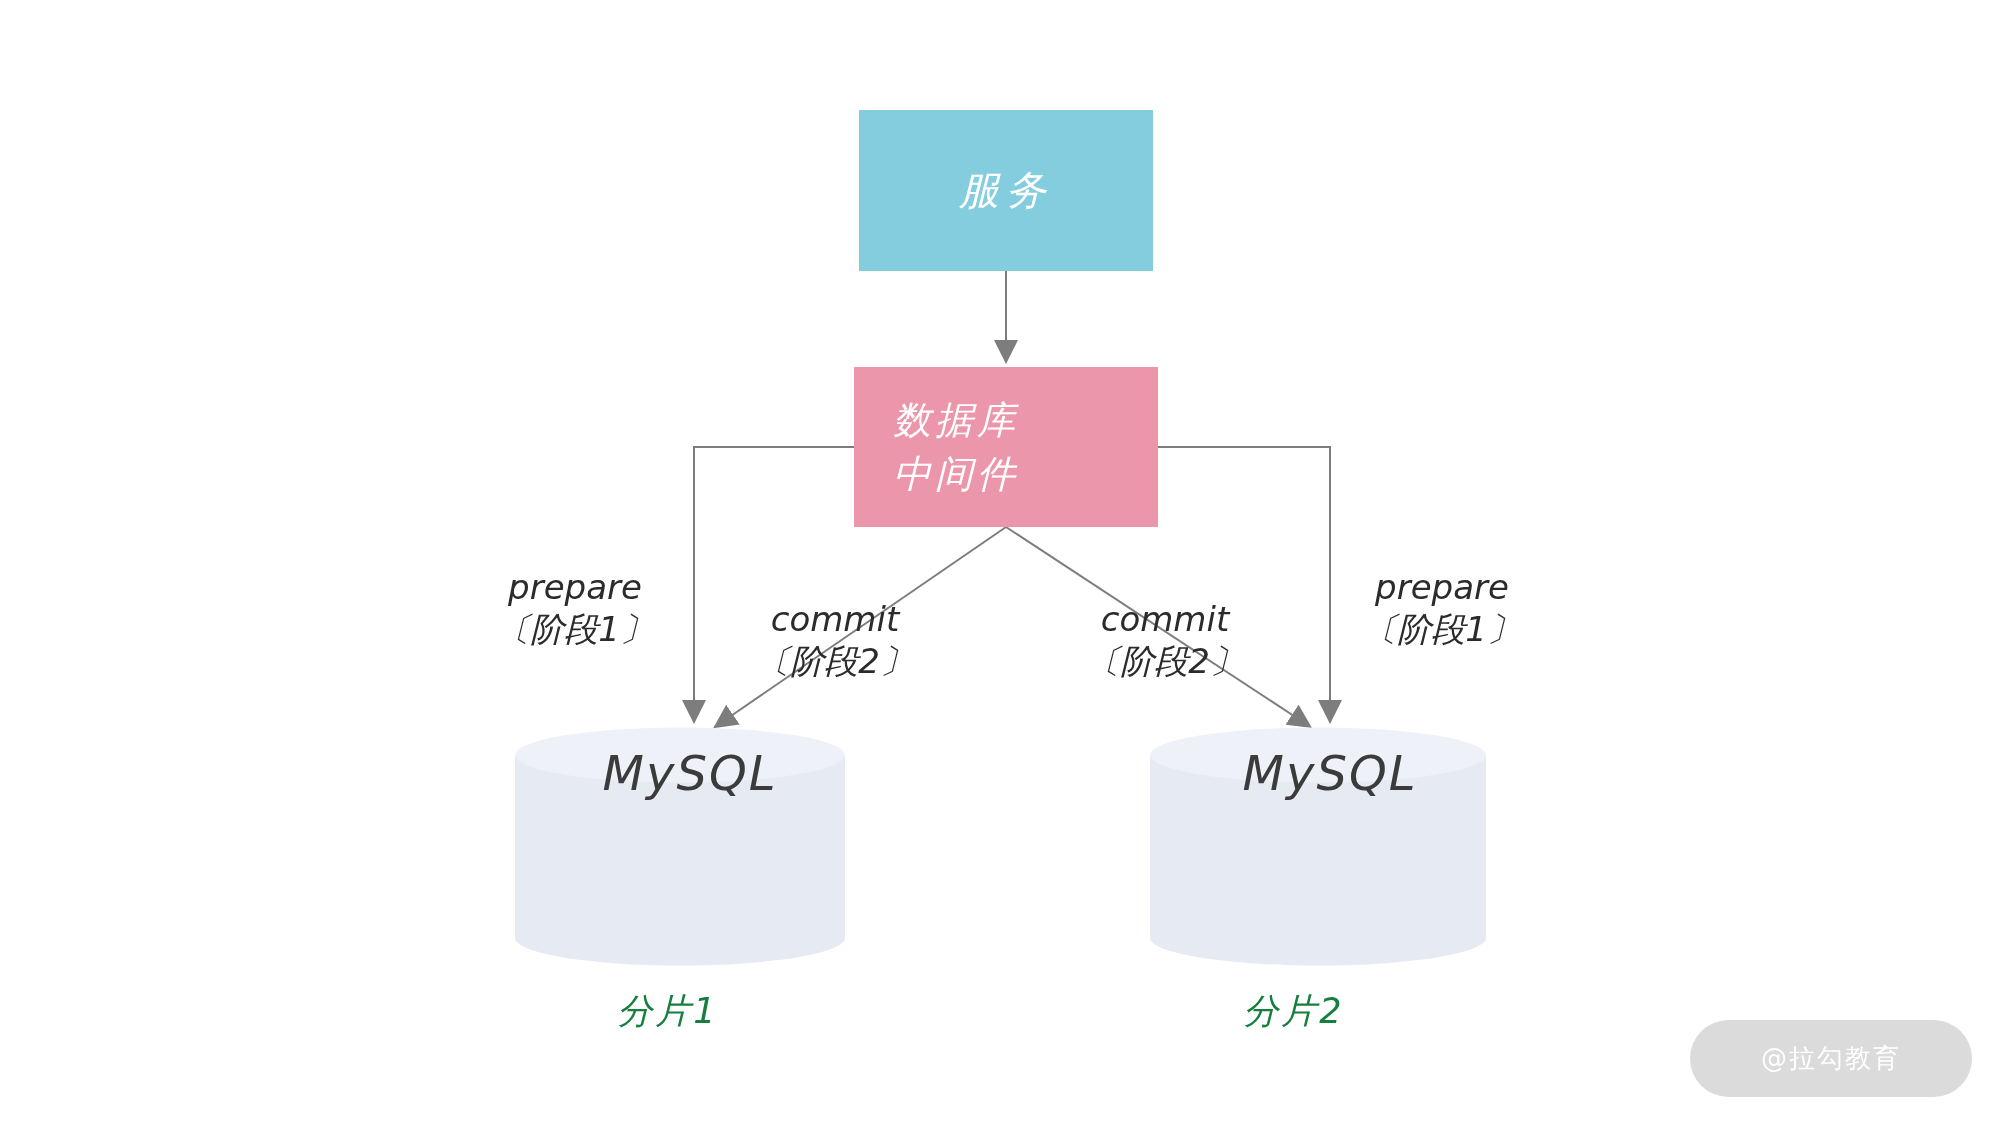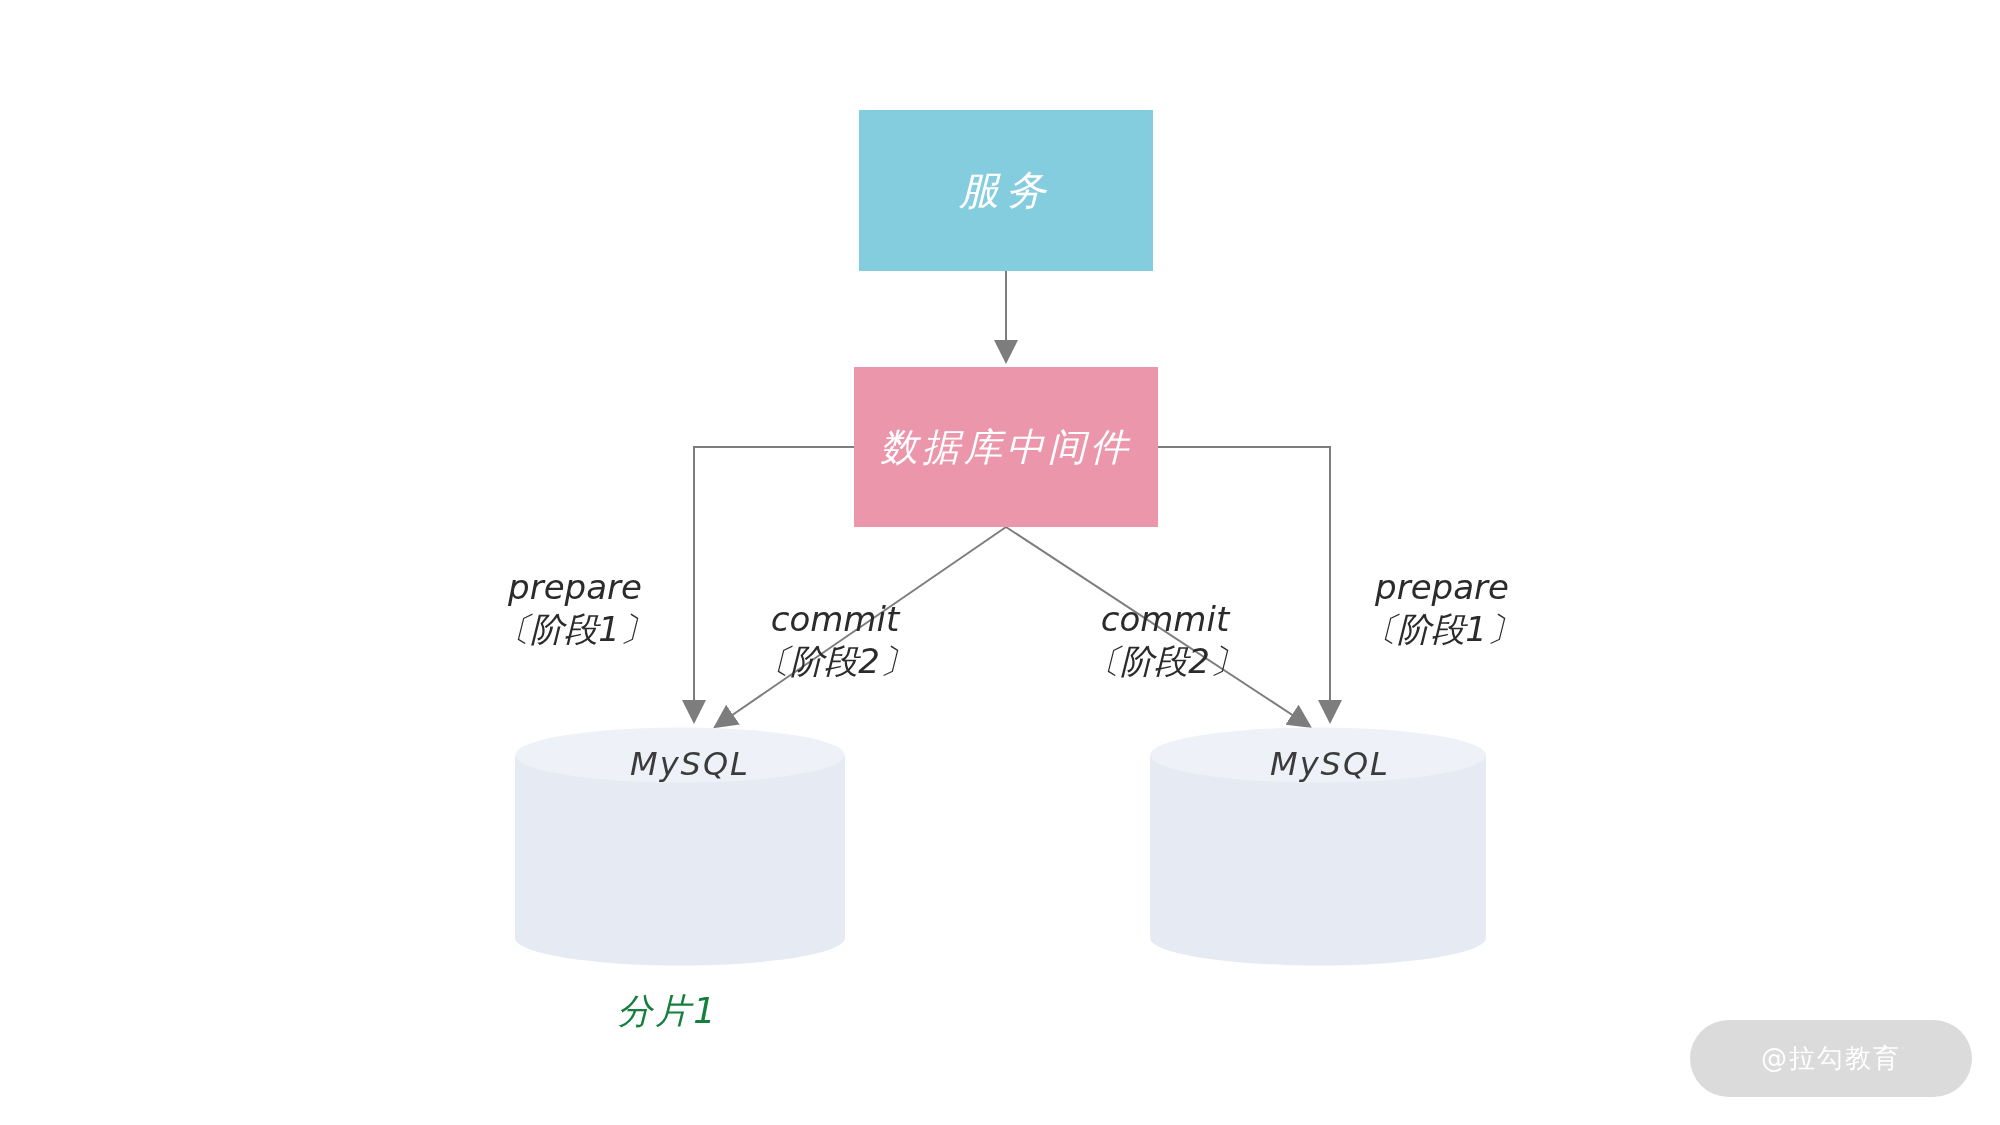--- a/index.html
+++ b/index.html
@@ -17,36 +17,36 @@
     display: flex;
     align-items: center;
     justify-content: center;
     font-style: italic;
     pointer-events: none;
     white-space: nowrap;
   }
   .node-label { color: #ffffff; letter-spacing: 7px; }
   .service-label  { left: 859px; top: 110px; width: 294px; height: 161px; font-size: 40px; }
   .middleware-label {
-    left: 854px; top: 367px; width: 304px; height: 160px;
-    font-size: 38px; line-height: 54px; flex-direction: row; letter-spacing: 4px; font-style: italic;
+    left: 804px; top: 367px; width: 304px; height: 160px;
+    font-size: 38px; line-height: 54px; flex-direction: column; letter-spacing: 4px; font-style: italic;
   }
   .edge-label {
     color: #2b2b2b;
     font-size: 34px;
     line-height: 42px;
     text-align: center;
     flex-direction: column;
     width: 260px;
   }
   .edge-label-left-prepare  { left: 445px;  top: 566px; }
   .edge-label-left-commit   { left: 705px;  top: 598px; }
   .edge-label-right-commit  { left: 1035px; top: 598px; }
   .edge-label-right-prepare { left: 1312px; top: 566px; }
-  .db-label { color: #3b3b3b; font-size: 32px; width: 300px; letter-spacing: 2px; }
+  .db-label { color: #3b3b3b; font-size: 48px; width: 300px; letter-spacing: 2px; }
   .db-label-1 { left: 540px;  top: 745px; }
   .db-label-2 { left: 1180px; top: 745px; }
   .shard-caption { color: #15803d; font-size: 35px; width: 300px; letter-spacing: 3px; }
   .shard-caption-1 { left: 518px;  top: 988px; }
   .shard-caption-2 { left: 1144px; top: 988px; }
   .watermark-text {
     left: 1690px; top: 1020px; width: 282px; height: 77px;
     color: #ffffff; font-size: 26px; letter-spacing: 2px; font-style: normal;
   }
 </style>
@@ -113,16 +113,17 @@
 
   <div class="overlay-label edge-label edge-label-right-prepare">
     <span>prepare</span>
     <span>〔阶段1〕</span>
   </div>
 
   <div class="overlay-label db-label db-label-1">MySQL</div>
   <div class="overlay-label db-label db-label-2">MySQL</div>
 
   <div class="overlay-label shard-caption shard-caption-1">分片1</div>
+  <div class="overlay-label shard-caption shard-caption-2">分片2</div>
 
   <div class="overlay-label watermark-text">@拉勾教育</div>
 
 </div>
 
 </body></html>

